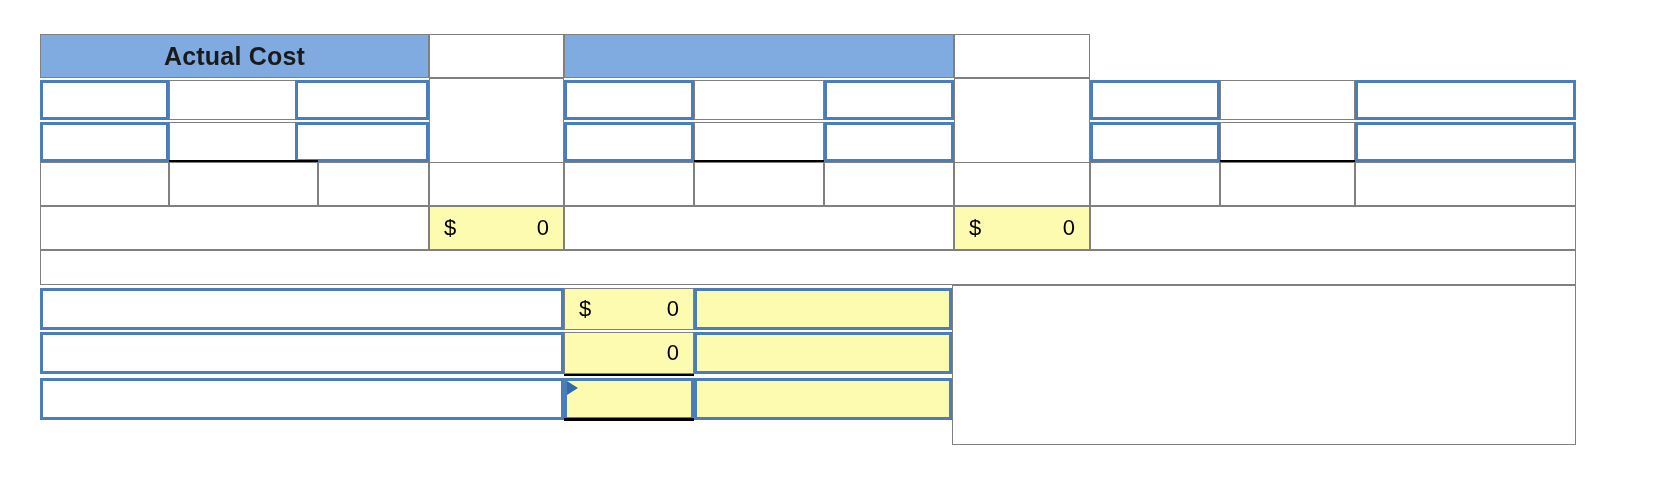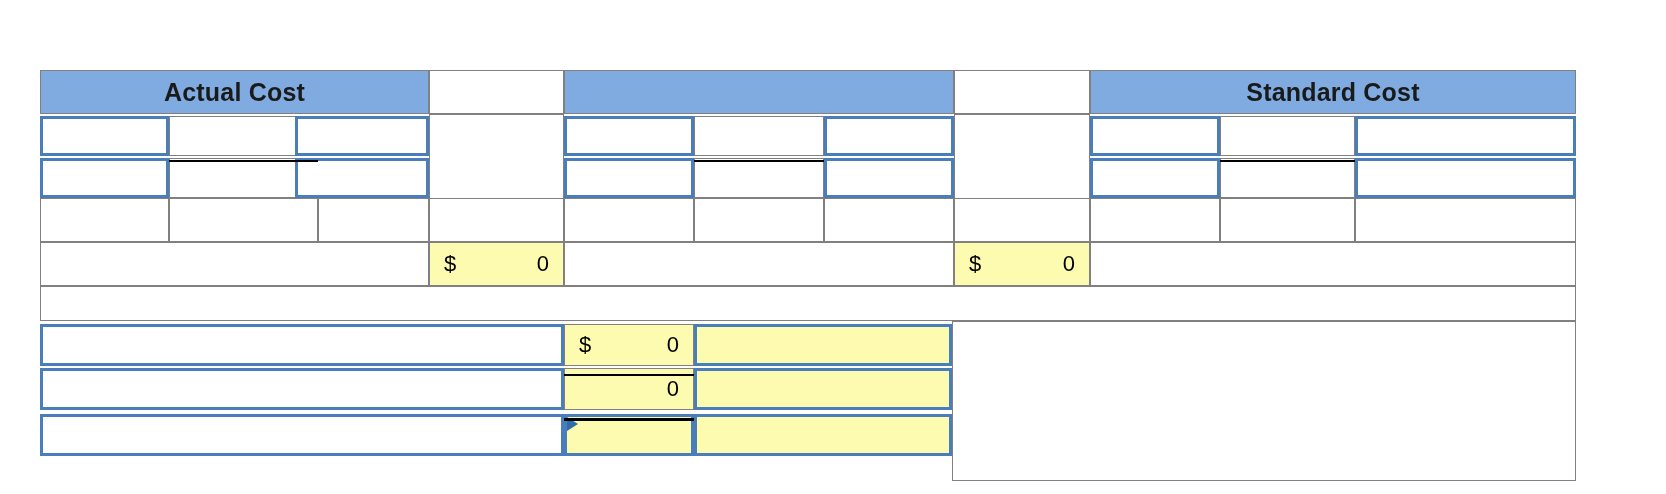--- a/index.html
+++ b/index.html
@@ -20,21 +20,20 @@
   .cell {
     position: absolute;
     box-sizing: border-box;
     background: #ffffff;
     border: 1px solid #808080;
     font-size: 21px;
     line-height: 1;
     color: #000000;
     display: flex;
     align-items: center;
-    margin-top: 36px;
   }
   .cell.blank { border: 1px solid #808080; }
 
   
   .hdr {
     background: #7FABE0;
     border: 1px solid #808080;
     justify-content: center;
     font-weight: bold;
     font-size: 25px;
@@ -96,21 +95,20 @@
 <div id="canvas">
 
   <div class="cell hdr" style="left:40px; top:34px; width:389px; height:44px;">Actual Cost</div>
 
   <div class="cell blank" style="left:429px; top:34px; width:135px; height:44px;"></div>
 
   <div class="cell hdr" style="left:564px; top:34px; width:390px; height:44px;"></div>
 
   <div class="cell blank" style="left:954px; top:34px; width:136px; height:44px;"></div>
 
-  <div class="cell hdr" style="left:1090px; top:34px; width:486px; height:44px;">Standard Cost</div>
 
   <div class="cell inputcell" style="left:40px; top:80px; width:129px; height:40px;"></div>
   <div class="cell gridcell" style="left:169px; top:80px; width:149px; height:40px;"></div>
   <div class="cell inputcell" style="left:295px; top:80px; width:134px; height:40px;"></div>
 
   <div class="cell blank" style="left:429px; top:78px; width:135px; height:92px;"></div>
 
   <div class="cell inputcell" style="left:564px; top:80px; width:130px; height:40px;"></div>
   <div class="cell gridcell" style="left:694px; top:80px; width:130px; height:40px;"></div>
   <div class="cell inputcell" style="left:824px; top:80px; width:130px; height:40px;"></div>

